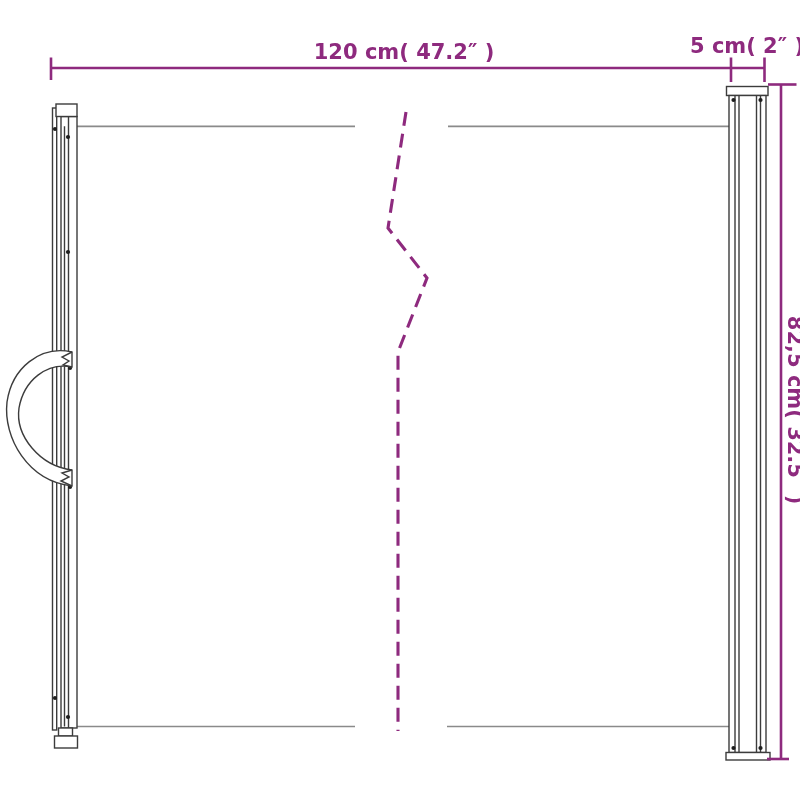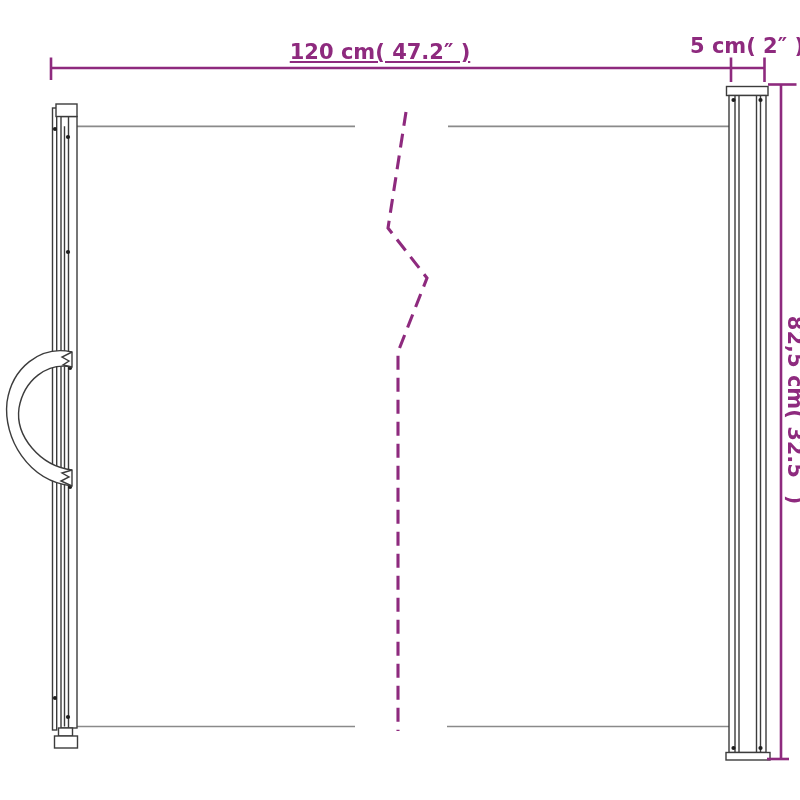--- a/index.html
+++ b/index.html
@@ -5,21 +5,21 @@
   html,body{margin:0;padding:0;background:#fff;}
   .stage{
     position:relative;width:800px;height:800px;background:var(--bg,#ffffff);
     overflow:hidden;font-family:"DejaVu Sans","Liberation Sans",sans-serif;
   }
   svg{position:absolute;left:0;top:0;}
   .dim-label{
     position:absolute;color:var(--accent,#8e2a7e);font-weight:bold;
     font-size:21px;line-height:23px;white-space:pre;text-align:center;
   }
-  .label-width{left:280px;top:41px;width:200px;text-decoration:underline;}
+  .label-width{left:304px;top:41px;width:200px;}
   .label-depth{left:647px;top:35px;width:200px;}
   .label-height{
     left:684px;top:398px;width:220px;height:24px;
     transform:rotate(90deg);transform-origin:center center;
   }
   .edge{stroke:var(--edge,#8a8a8a);stroke-width:1.7;fill:none;}
   .outline{stroke:var(--outline,#3c3c3c);stroke-width:1.4;fill:#ffffff;}
   .outline line{fill:none;}
   .screw{fill:#1e1e1e;stroke:none;}
   .accent{stroke:var(--accent,#8e2a7e);fill:none;stroke-width:2.6;}

